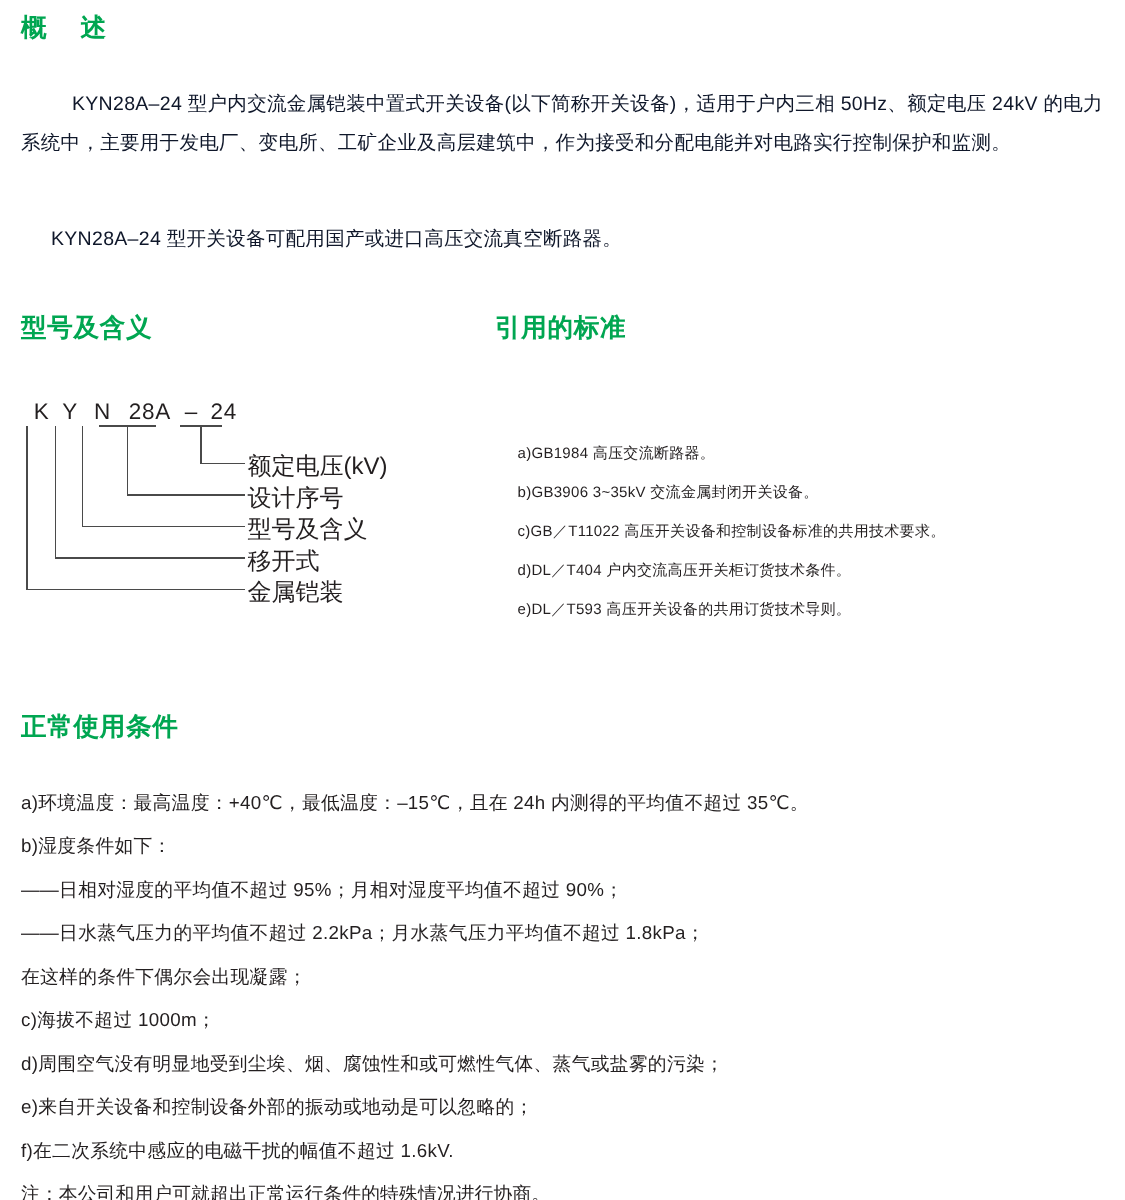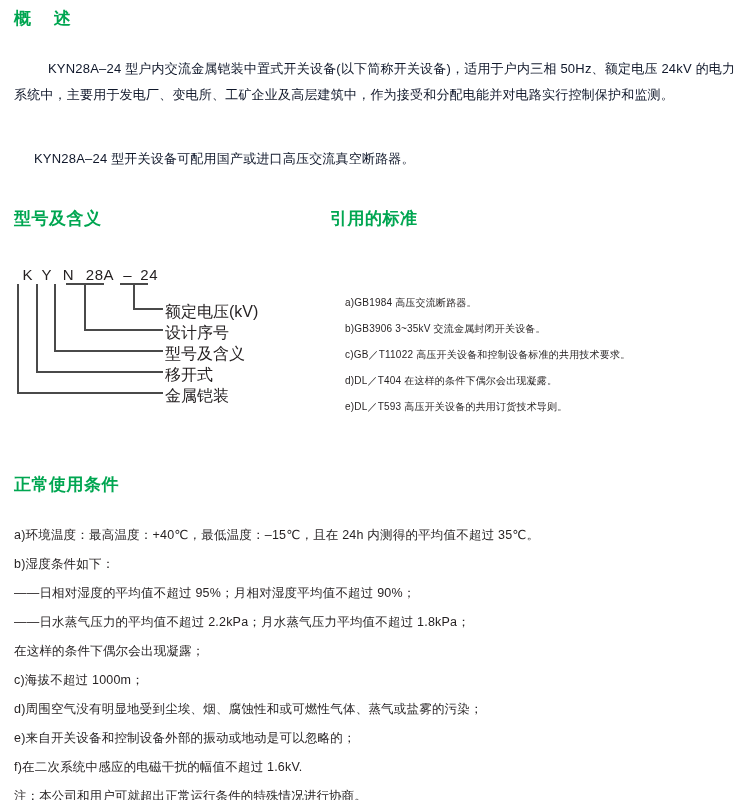--- a/index.html
+++ b/index.html
@@ -162,21 +162,21 @@
       <div>金属铠装</div>
     </div>
   </div>
 
   <div class="heading heading-std">引用的标准</div>
 
   <div class="std-list">
     <div class="std-item">a)GB1984  高压交流断路器。</div>
     <div class="std-item">b)GB3906  3~35kV 交流金属封闭开关设备。</div>
     <div class="std-item">c)GB／T11022  高压开关设备和控制设备标准的共用技术要求。</div>
-    <div class="std-item">d)DL／T404  在这样的条件下偶尔会出现凝露。</div>
+    <div class="std-item">d)DL／T404  户内交流高压开关柜订货技术条件。</div>
     <div class="std-item">e)DL／T593  高压开关设备的共用订货技术导则。</div>
   </div>
 
   <div class="heading heading-cond">正常使用条件</div>
 
   <div class="cond-list">
     <div class="cond-item">a)环境温度：最高温度：+40℃，最低温度：–15℃，且在 24h 内测得的平均值不超过 35℃。</div>
     <div class="cond-item">b)湿度条件如下：</div>
     <div class="cond-item">——日相对湿度的平均值不超过 95%；月相对湿度平均值不超过 90%；</div>
     <div class="cond-item">——日水蒸气压力的平均值不超过 2.2kPa；月水蒸气压力平均值不超过 1.8kPa；</div>

